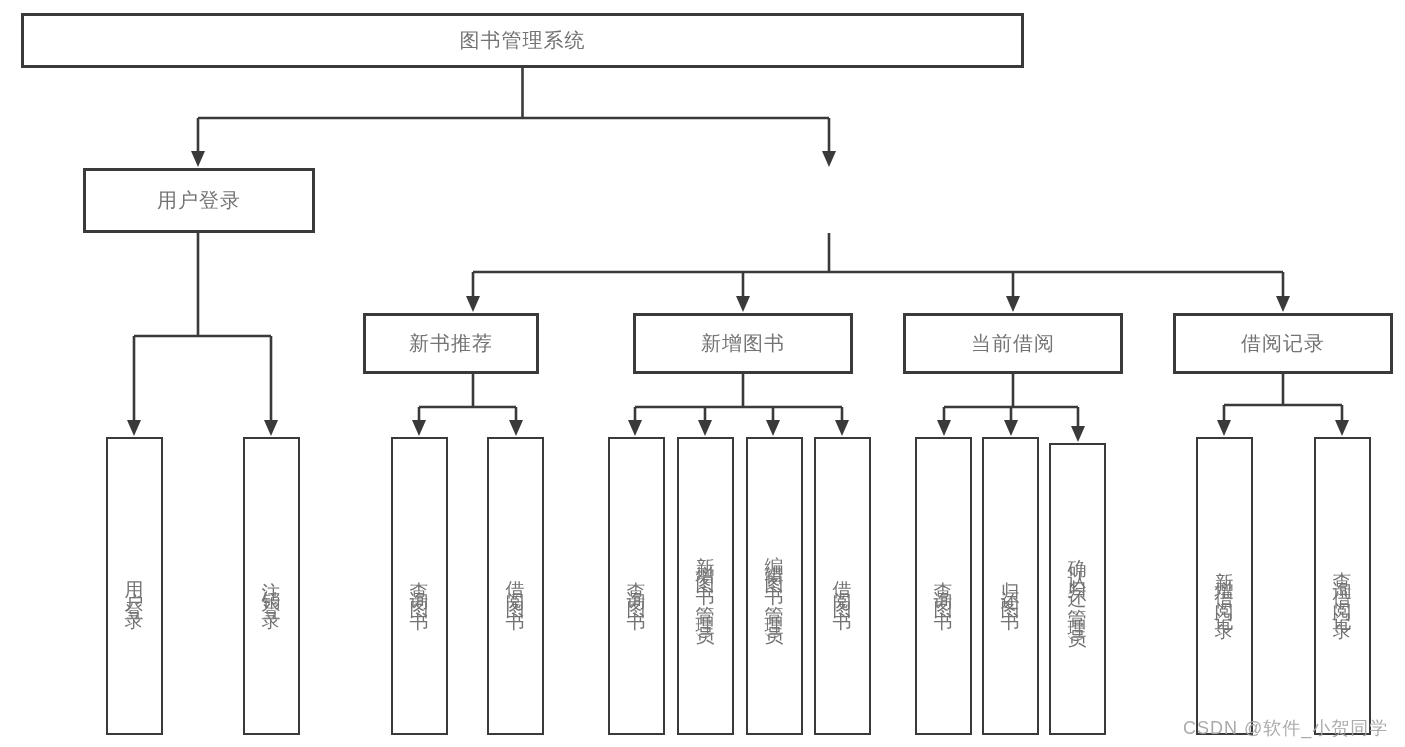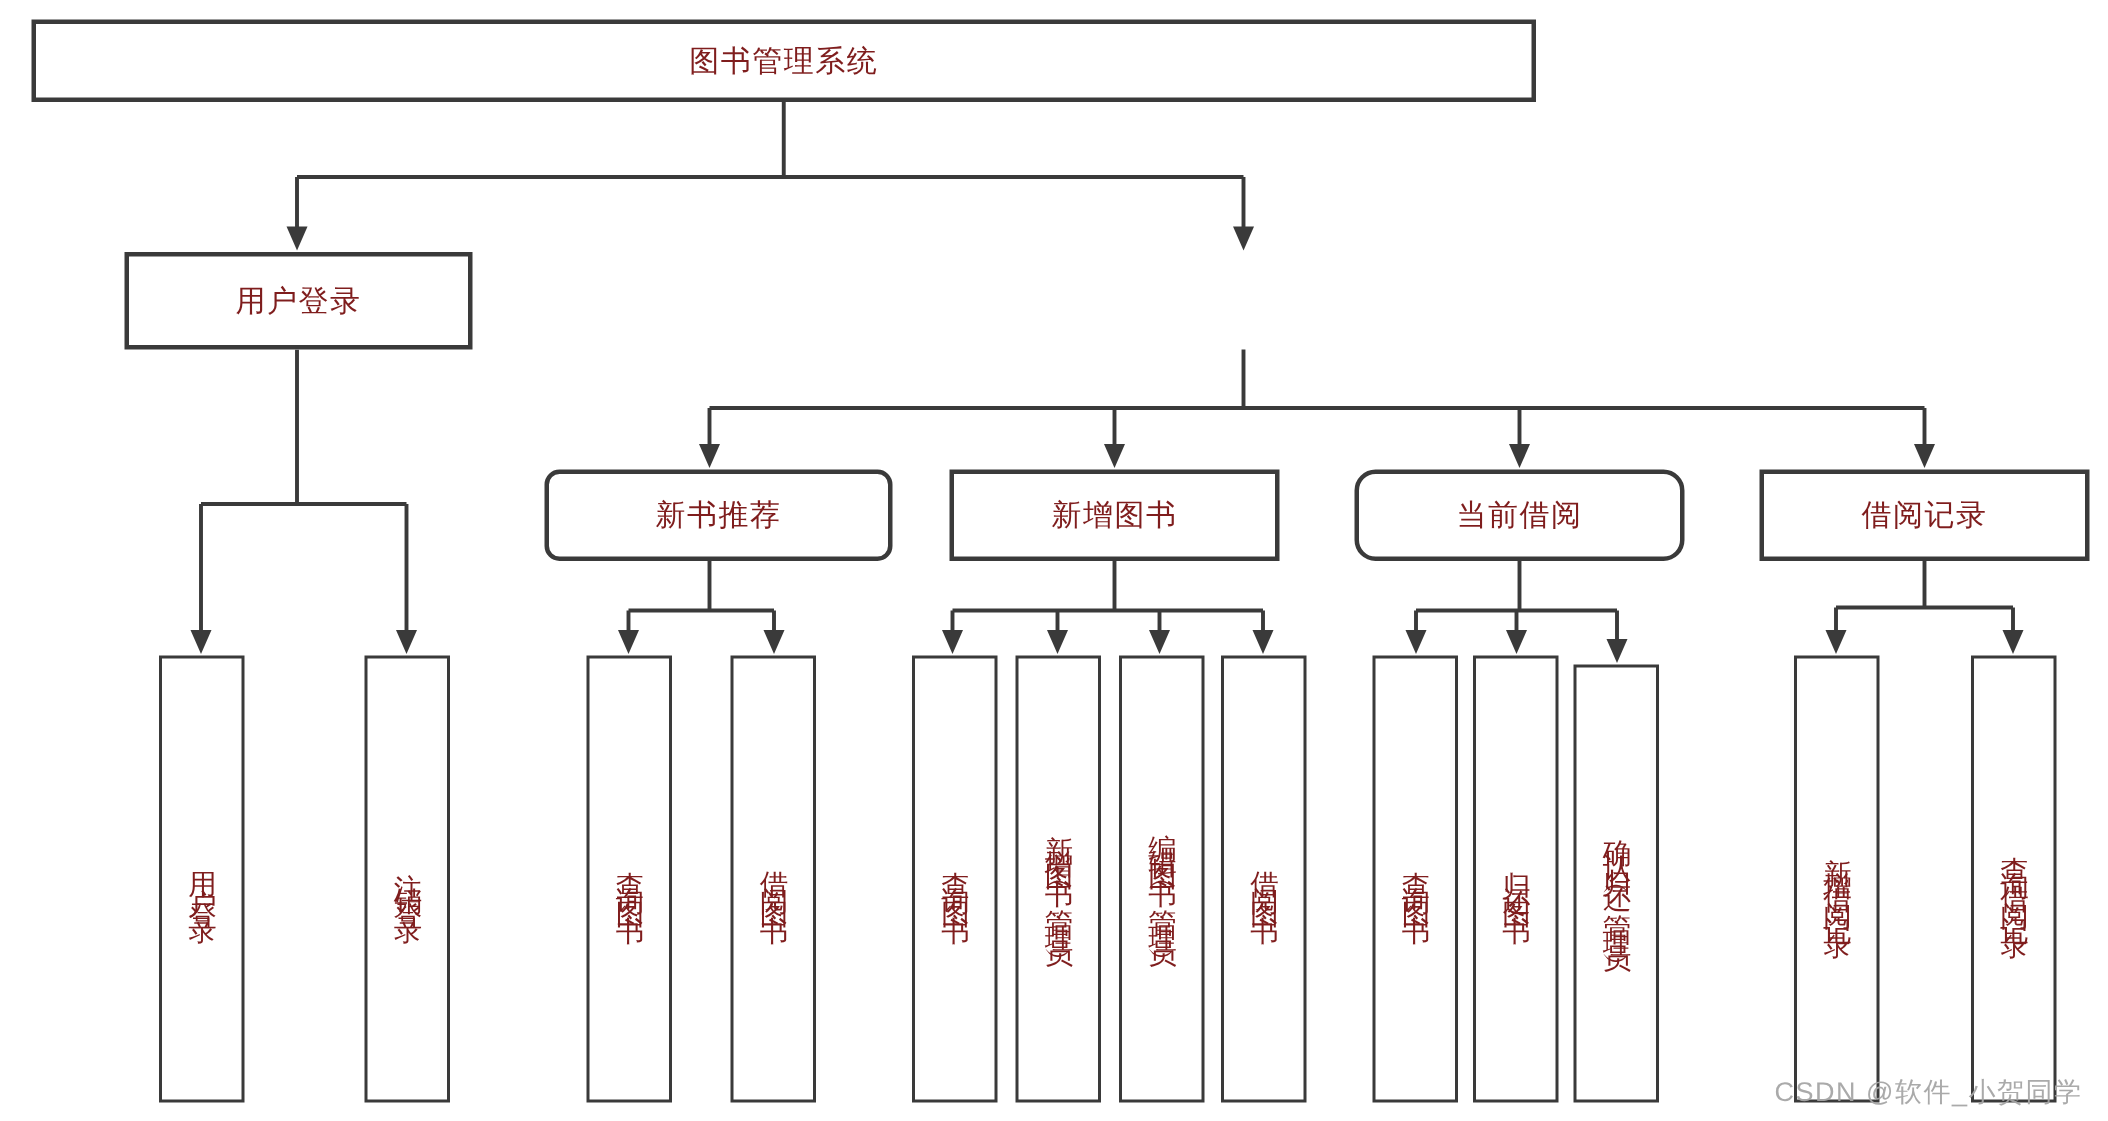--- a/index.html
+++ b/index.html
@@ -18,21 +18,21 @@
     pointer-events: none;
   }
   .box {
     position: absolute;
     background: #ffffff;
     border: 3px solid #3a3a3a;
     box-sizing: border-box;
     display: flex;
     align-items: center;
     justify-content: center;
-    color: #7f1d1d;
+    color: #737373;
     font-size: 20px;
     letter-spacing: 1px;
     z-index: 2;
   }
   .leaf {
     border-width: 2.5px;
     font-size: 19px;
   }
   .leaf .vtext {
     writing-mode: vertical-rl;
@@ -40,23 +40,23 @@
     letter-spacing: 10px;
     line-height: 1;
     white-space: nowrap;
   }
   
   .n-root   { left: 21px;  top: 13px;  width: 1003px; height: 55px; }
   
   .n-l2a    { left: 83px;  top: 168px; width: 232px; height: 65px; }
   .n-l2b    { left: 713px; top: 168px; width: 232px; height: 65px; }
   
-  .n-l3a    { left: 363px;  top: 313px; width: 232px; height: 61px; border-radius: 10px; }
+  .n-l3a    { left: 363px;  top: 313px; width: 176px; height: 61px; }
   .n-l3b    { left: 633px;  top: 313px; width: 220px; height: 61px; }
-  .n-l3c    { left: 903px;  top: 313px; width: 220px; height: 61px; border-radius: 14px; }
+  .n-l3c    { left: 903px;  top: 313px; width: 220px; height: 61px; }
   .n-l3d    { left: 1173px; top: 313px; width: 220px; height: 61px; text-align: center; }
   
   .n-ul1 { left: 106px;  top: 437px; width: 57px; height: 298px; }
   .n-ul2 { left: 243px;  top: 437px; width: 57px; height: 298px; }
   .n-a1  { left: 391px;  top: 437px; width: 57px; height: 298px; }
   .n-a2  { left: 487px;  top: 437px; width: 57px; height: 298px; }
   .n-b1  { left: 608px;  top: 437px; width: 57px; height: 298px; }
   .n-b2  { left: 677px;  top: 437px; width: 57px; height: 298px; }
   .n-b3  { left: 746px;  top: 437px; width: 57px; height: 298px; }
   .n-b4  { left: 814px;  top: 437px; width: 57px; height: 298px; }

